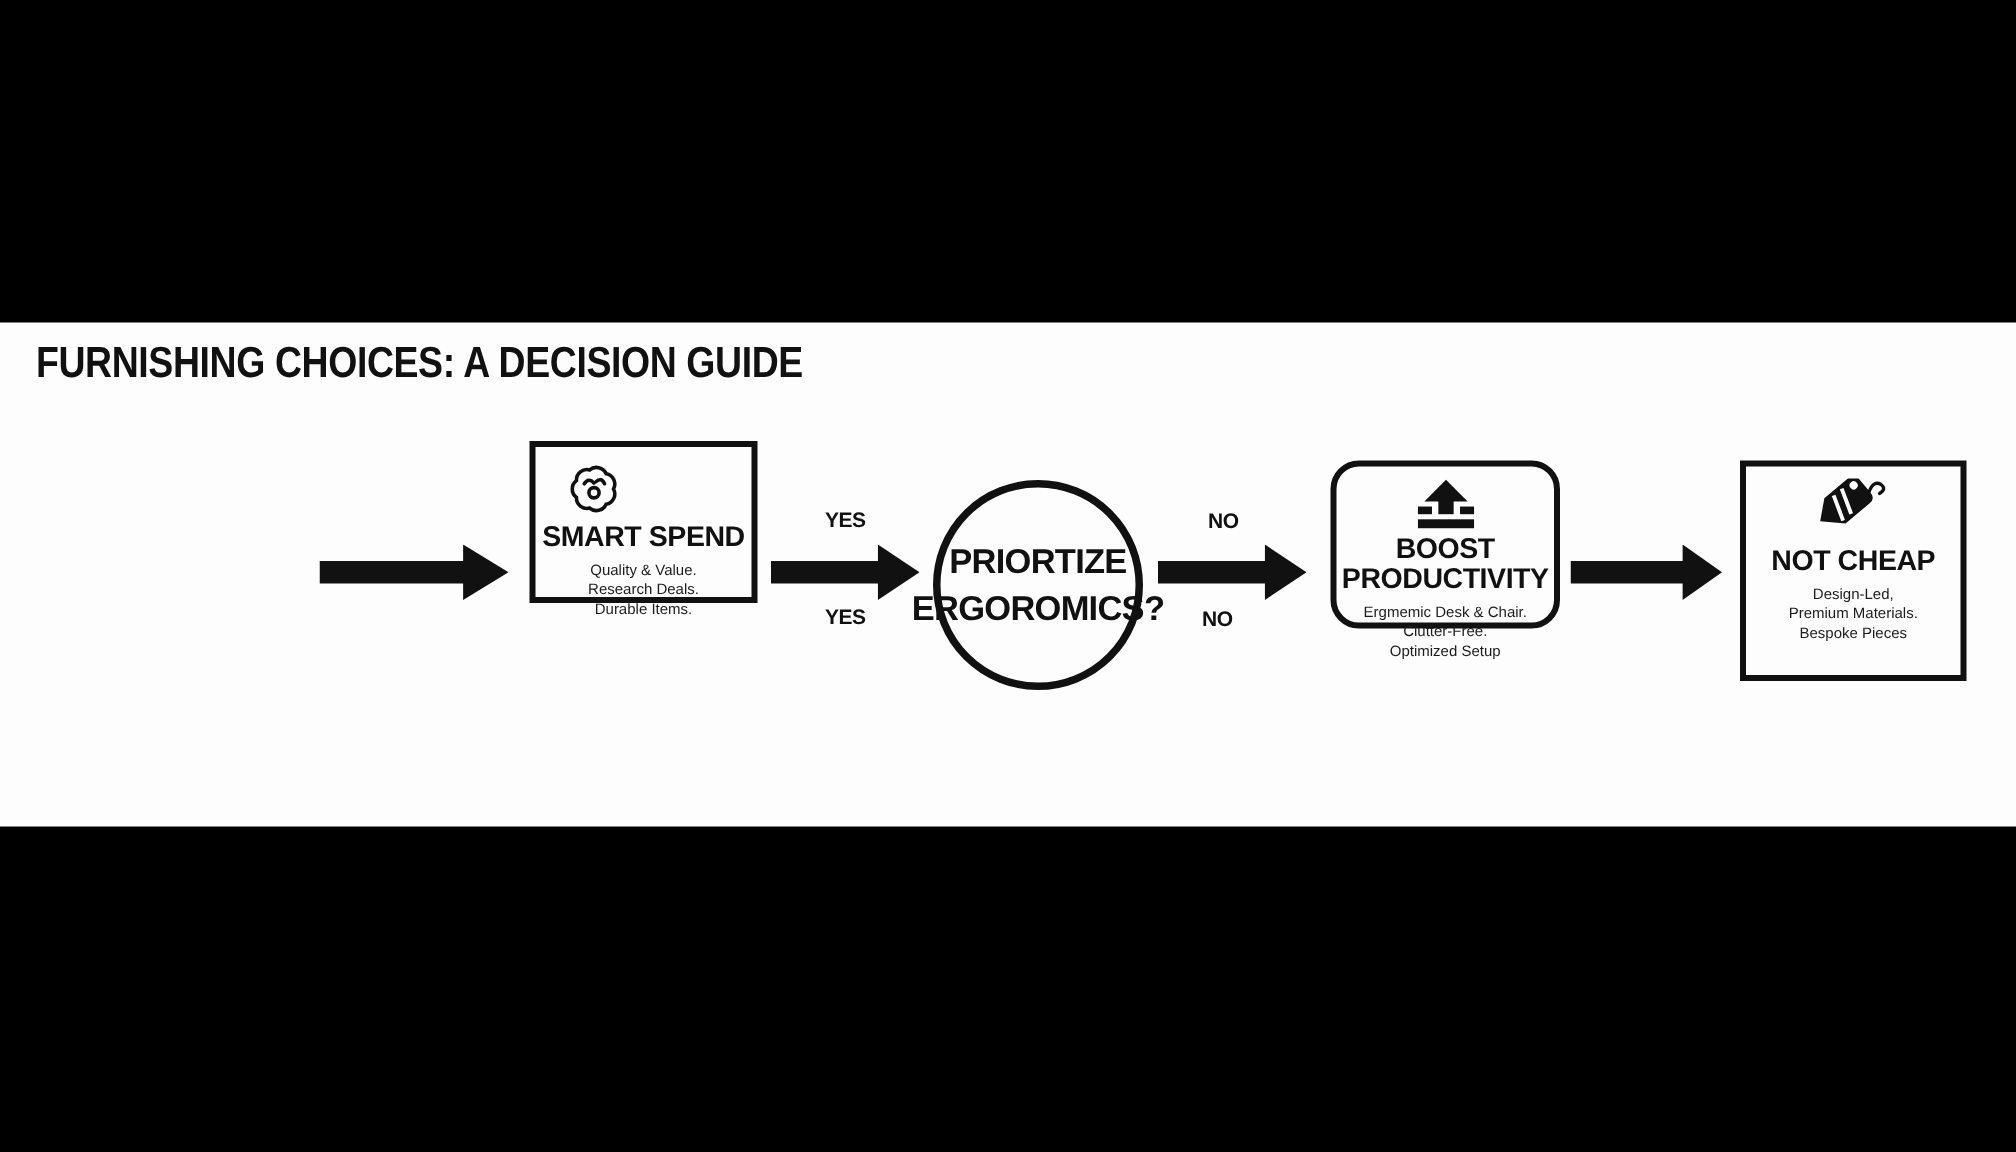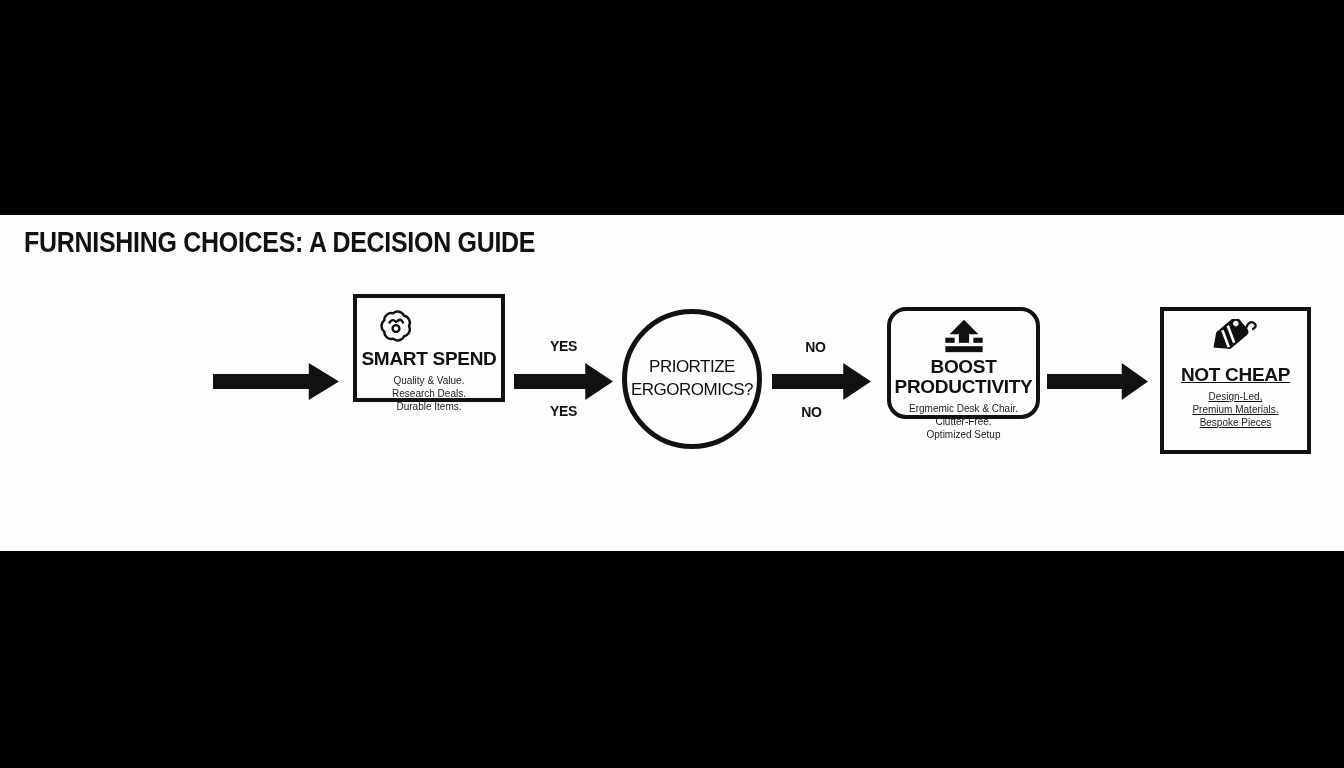--- a/index.html
+++ b/index.html
@@ -43,37 +43,37 @@
   }
   .q-badge{
     display:inline-flex;align-items:center;justify-content:center;
     width:19px;height:19px;border-radius:50%;
     background:var(--ink);color:var(--band);
     font-size:13px;font-weight:700;
     margin-left:7px;vertical-align:-4px;
   }
   .node-smart{left:353px;top:294px;width:152px;height:108px;padding-top:9px;}
   .node-boost{left:887px;top:307px;width:153px;height:112px;padding-top:8px;border-radius:19px;}
-  .node-cheap{left:1160px;top:307px;width:151px;height:147px;padding-top:8px;text-decoration:underline;}
+  .node-cheap{left:1160px;top:307px;width:151px;height:147px;padding-top:8px;}
   .icon-slot{line-height:0;}
   .icon-left{align-self:flex-start;margin-left:20px;}
   .node-title{
     font-size:19px;font-weight:700;letter-spacing:-0.3px;
     line-height:1.06;text-align:center;margin-top:4px;
   }
   .node-details{
     font-size:10px;line-height:1.27;text-align:center;
     color:#1c1c1c;margin-top:6px;
   }
   .decision{
-    position:absolute;left:622px;top:309px;width:140px;height:140px;
+    position:absolute;left:622px;top:320px;width:140px;height:140px;
     box-sizing:border-box;border:5px solid var(--ink);border-radius:50%;
     display:flex;align-items:center;justify-content:center;
     text-align:center;padding:0 6px;
-    font-size:17px;font-weight:400;line-height:1.35;letter-spacing:-0.5px;
+    font-size:23px;font-weight:700;line-height:1.35;letter-spacing:-0.5px;
     background:var(--band);
   }
   .arrow{position:absolute;height:37px;}
   .arrow svg{display:block;}
   .arrow-1{left:213px;top:363px;width:126px;}
   .arrow-2{left:514px;top:363px;width:99px;}
   .arrow-3{left:772px;top:363px;width:99px;}
   .arrow-4{left:1047px;top:363px;width:101px;}
   .edge-label{
     position:absolute;width:99px;text-align:center;

